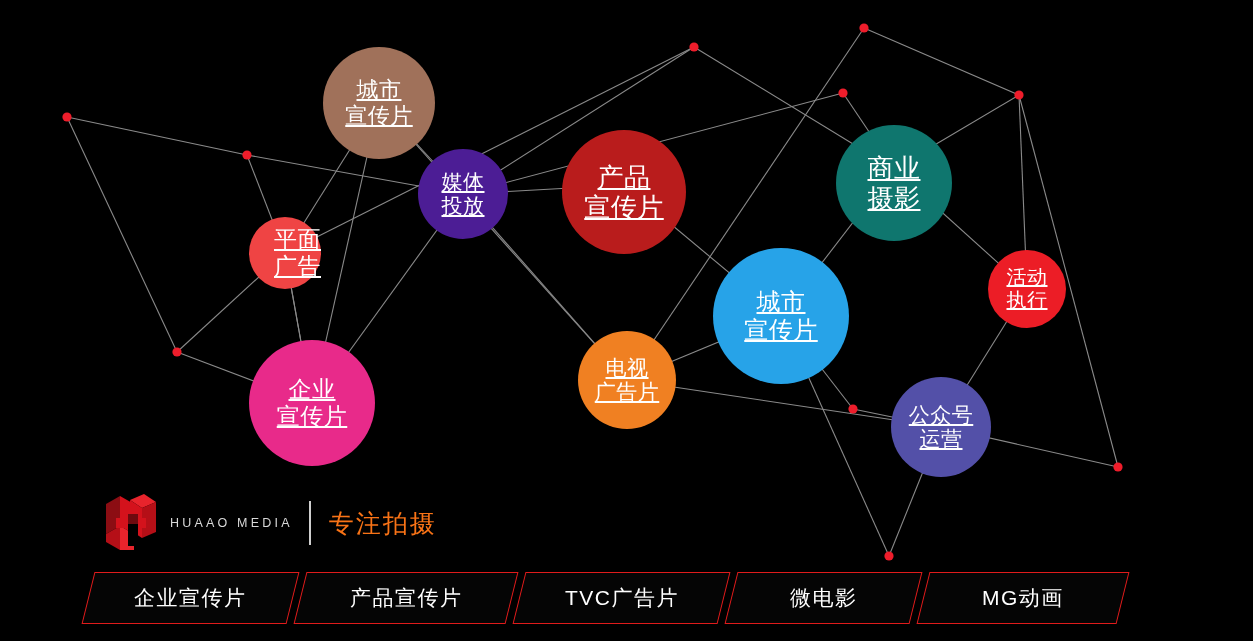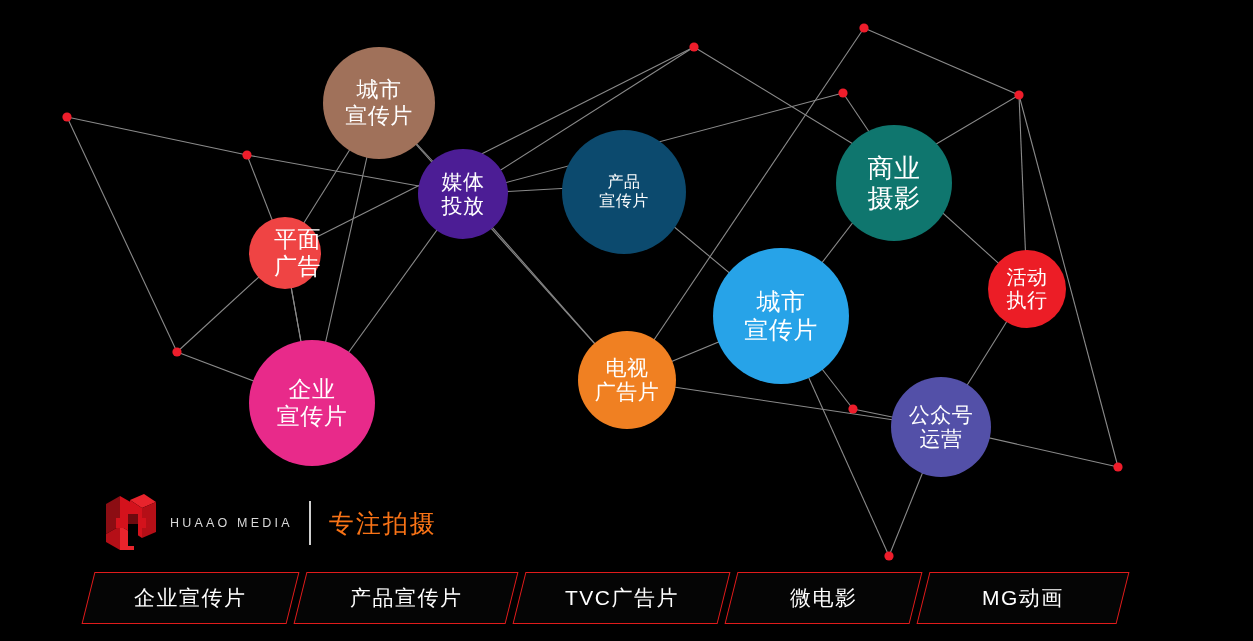--- a/index.html
+++ b/index.html
@@ -13,20 +13,21 @@
   
   #graph{position:absolute;left:0;top:0;width:1253px;height:641px;}
 
   
   .bubble{
     position:absolute;border-radius:50%;
     display:flex;flex-direction:column;align-items:center;justify-content:center;
     color:#fff;text-align:center;line-height:1.16;
     letter-spacing:.5px;font-weight:400;
     box-sizing:border-box;
+    text-decoration:underline;
   }
   .bubble span{display:block;white-space:nowrap;}
 
   
   #logo-block{position:absolute;left:104px;top:492px;display:flex;align-items:center;height:62px;}
   #logo-mark{width:54px;height:58px;margin-right:12px;flex:none;}
   #logo-words{display:flex;flex-direction:column;justify-content:center;}
   #logo-cn{color:#fff;font-size:27px;font-weight:bold;letter-spacing:2px;line-height:1.1;}
   #logo-en{color:#d8d8d8;font-size:12.5px;letter-spacing:3.2px;line-height:1.5;font-family:"Liberation Sans",sans-serif;}
   #logo-divider{width:2px;height:44px;background:#cfcfcf;margin:0 18px 0 16px;}
@@ -114,21 +115,21 @@
         <span>宣传片</span>
       </div>
       <div class="bubble" style="left: 418px; top: 149px; width: 90px; height: 90px; background: #4c1d95; font-size: 21px;">
         <span>媒体</span>
         <span>投放</span>
       </div>
       <div class="bubble" style="left: 249px; top: 217px; width: 72px; height: 72px; background: #ef4444; font-size: 23px; align-items: flex-end;">
         <span>平面</span>
         <span>广告</span>
       </div>
-      <div class="bubble" style="left: 562px; top: 130px; width: 124px; height: 124px; background: #0c4a6e; font-size: 16px;">
+      <div class="bubble" style="left: 562px; top: 130px; width: 124px; height: 124px; background: #b91c1c; font-size: 26px;">
         <span>产品</span>
         <span>宣传片</span>
       </div>
       <div class="bubble" style="left: 836px; top: 125px; width: 116px; height: 116px; background: #0f766e; font-size: 26px;">
         <span>商业</span>
         <span>摄影</span>
       </div>
       <div class="bubble" style="left: 988px; top: 250px; width: 78px; height: 78px; background: rgb(236, 29, 38); font-size: 20px;">
         <span>活动</span>
         <span>执行</span>

